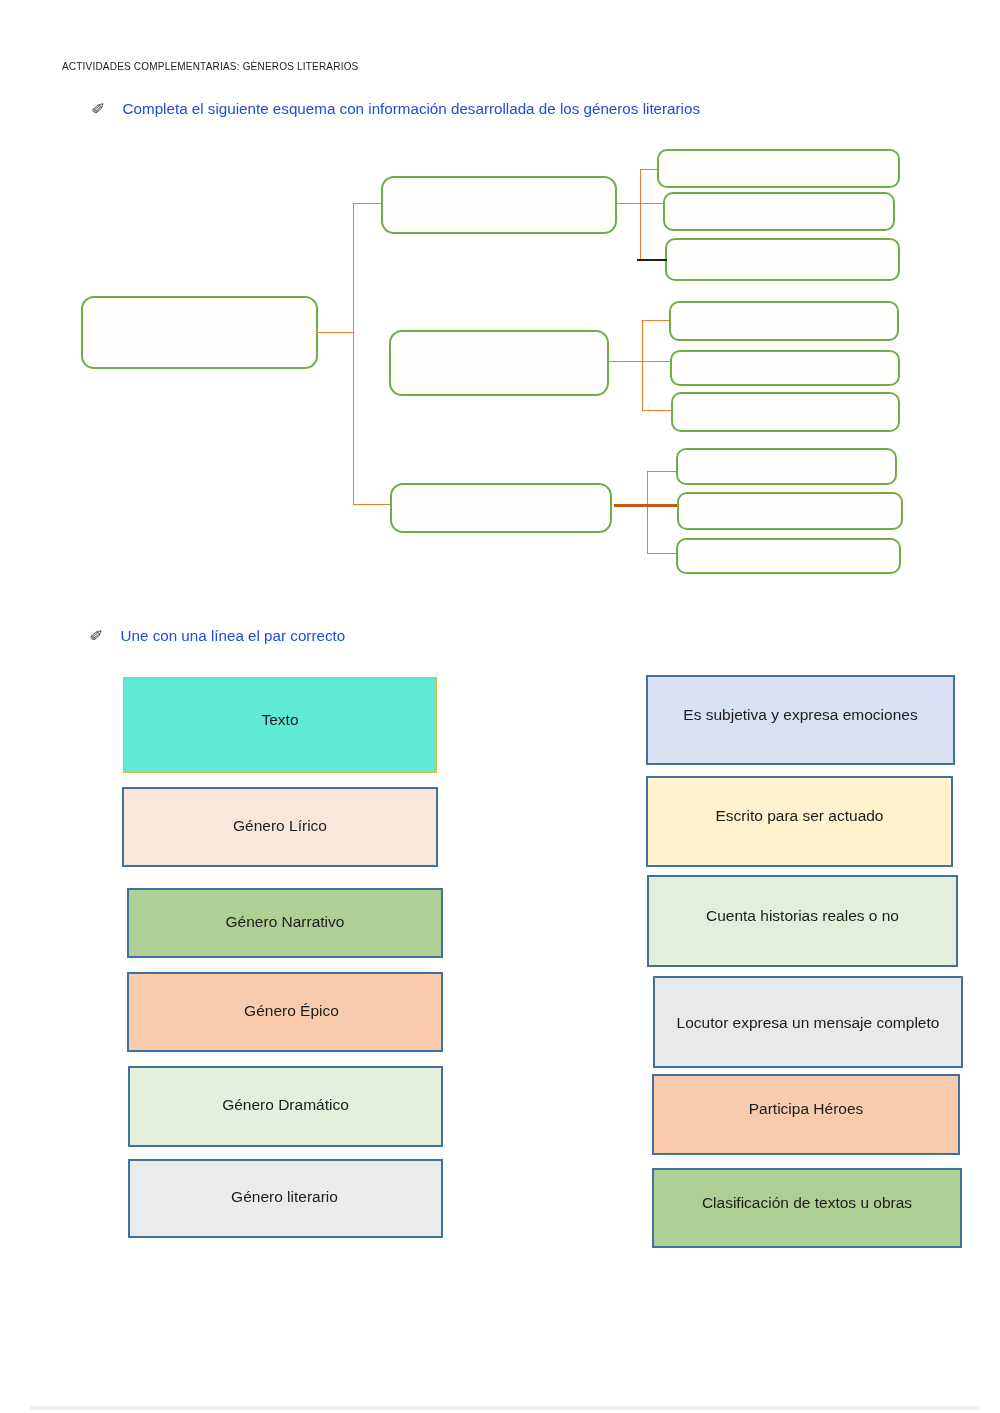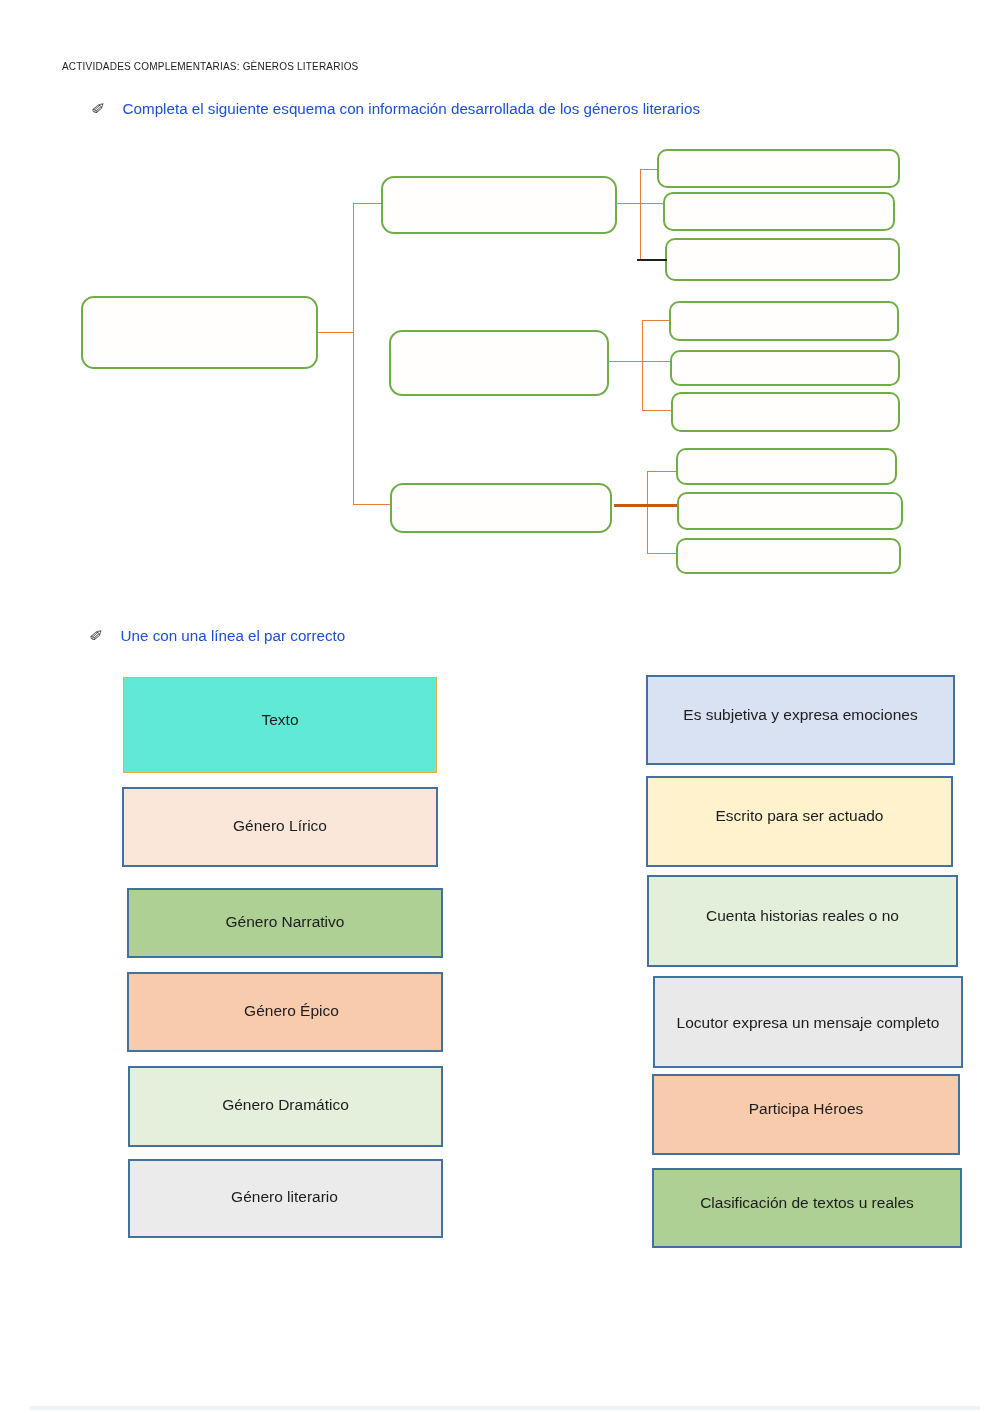--- a/index.html
+++ b/index.html
@@ -177,17 +177,17 @@
   <div class="match-box" id="R3" style="background: rgb(226, 239, 218); border-color: rgb(65, 113, 156);">
     <span>Cuenta historias reales o no</span>
   </div>
   <div class="match-box" id="R4" style="background: rgb(233, 233, 233); border-color: rgb(65, 113, 156);">
     <span>Locutor expresa un mensaje completo</span>
   </div>
   <div class="match-box" id="R5" style="background: rgb(248, 203, 173); border-color: rgb(65, 113, 156);">
     <span>Participa Héroes</span>
   </div>
   <div class="match-box" id="R6" style="background: rgb(175, 208, 149); border-color: rgb(65, 113, 156);">
-    <span>Clasificación de textos u reales</span>
+    <span>Clasificación de textos u obras</span>
   </div>
 
   <div class="bottom-artifact"></div>
 </div>
 
 </body></html>

